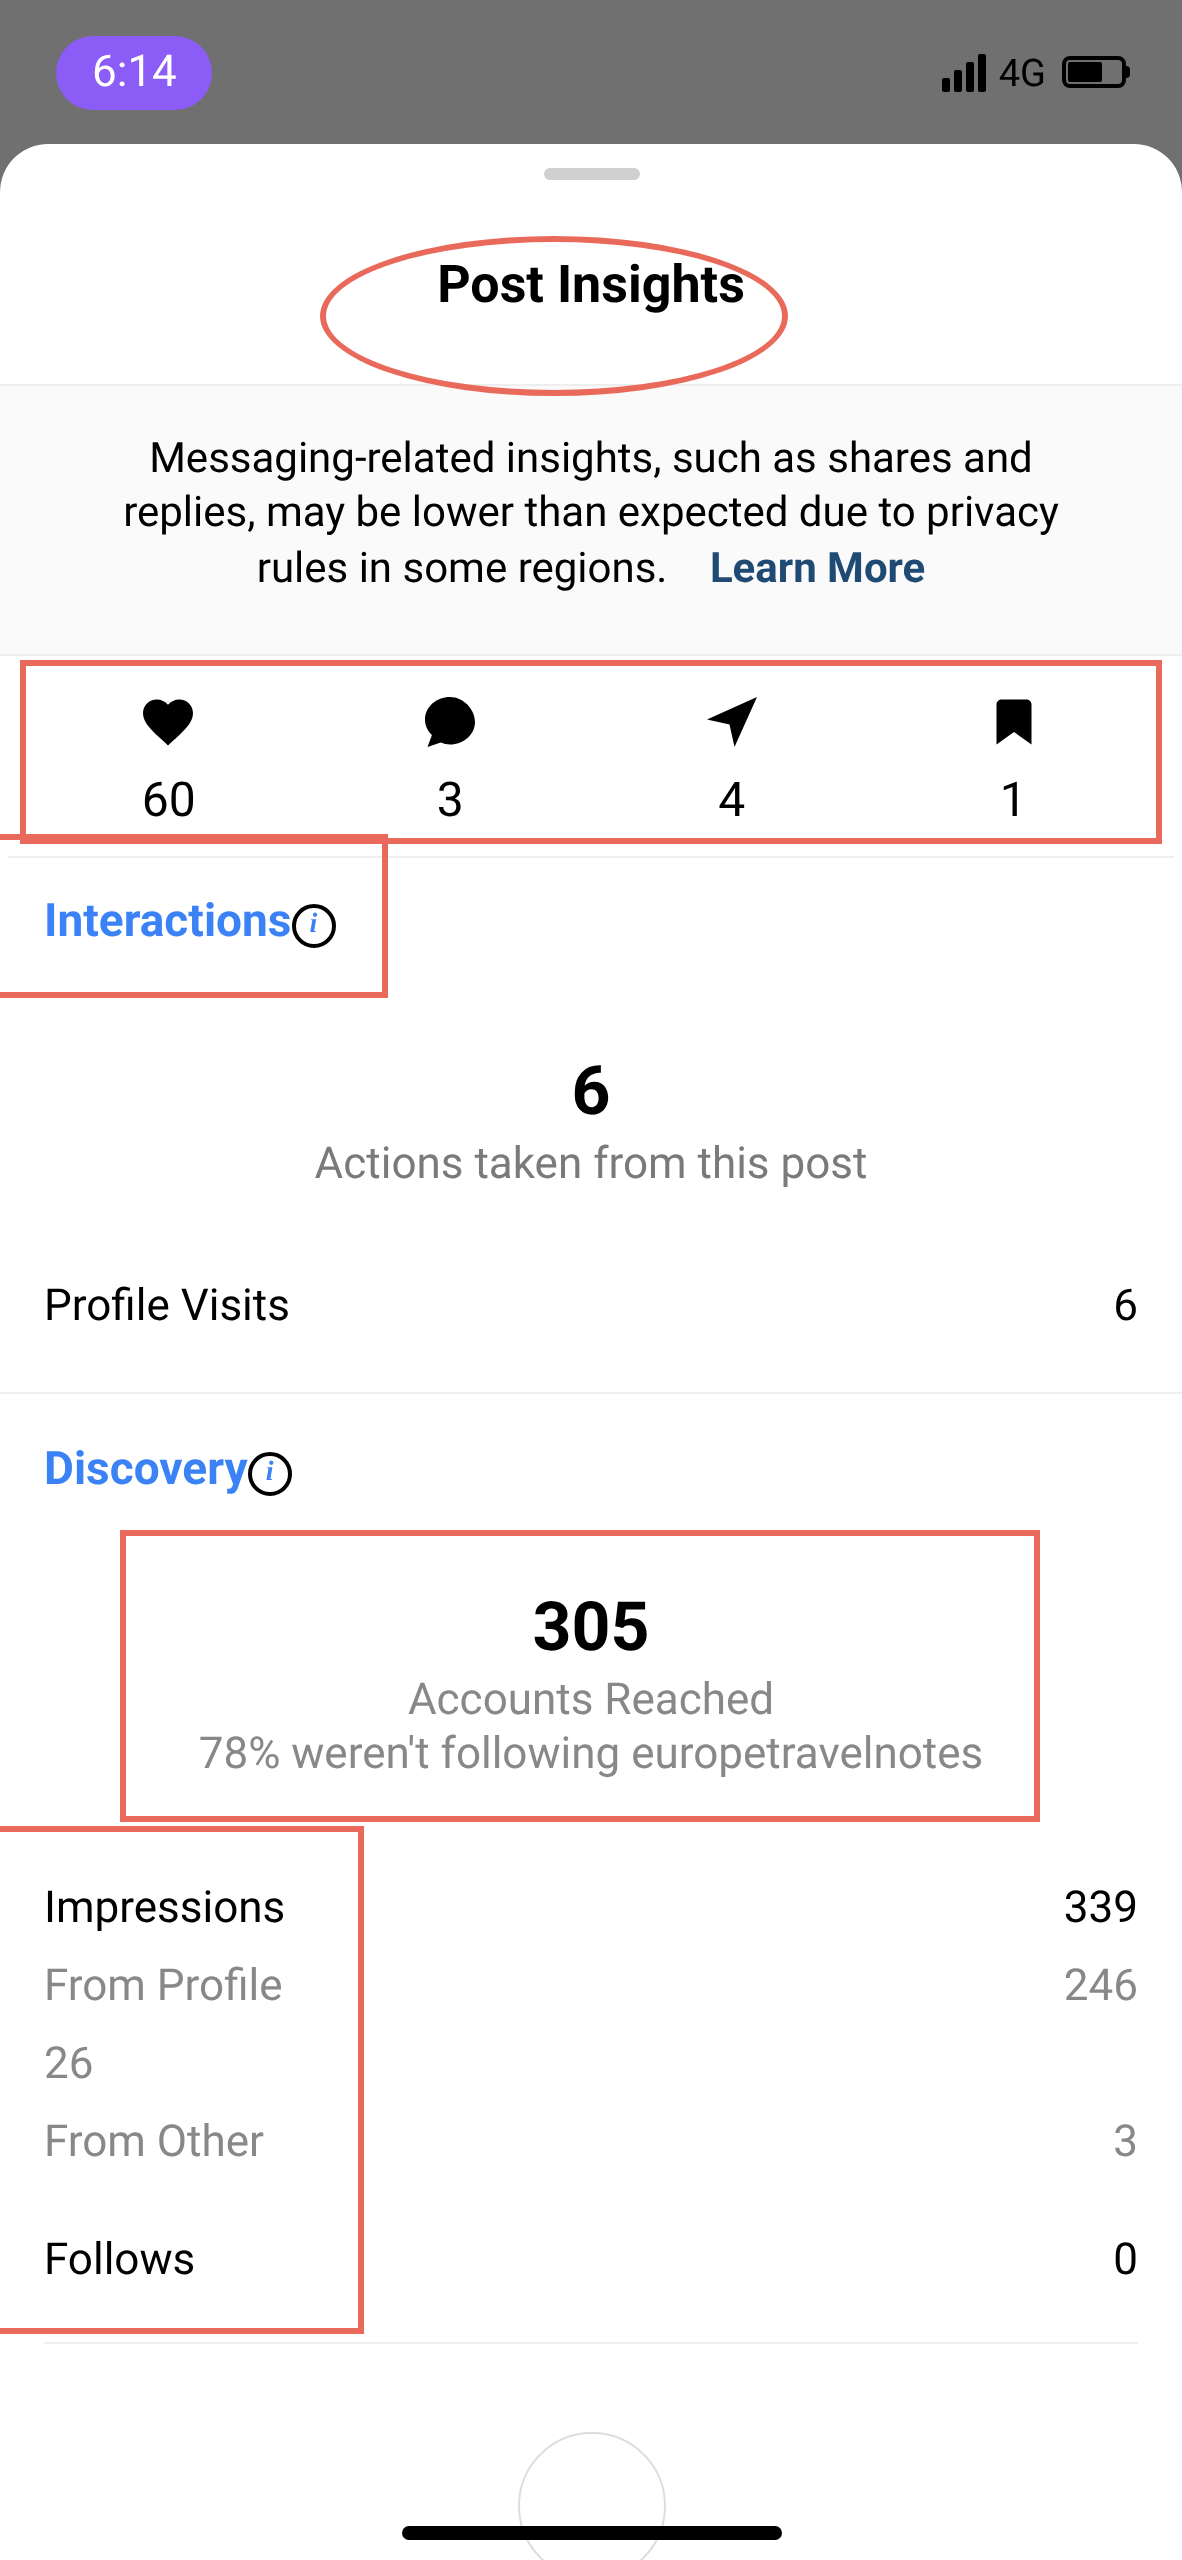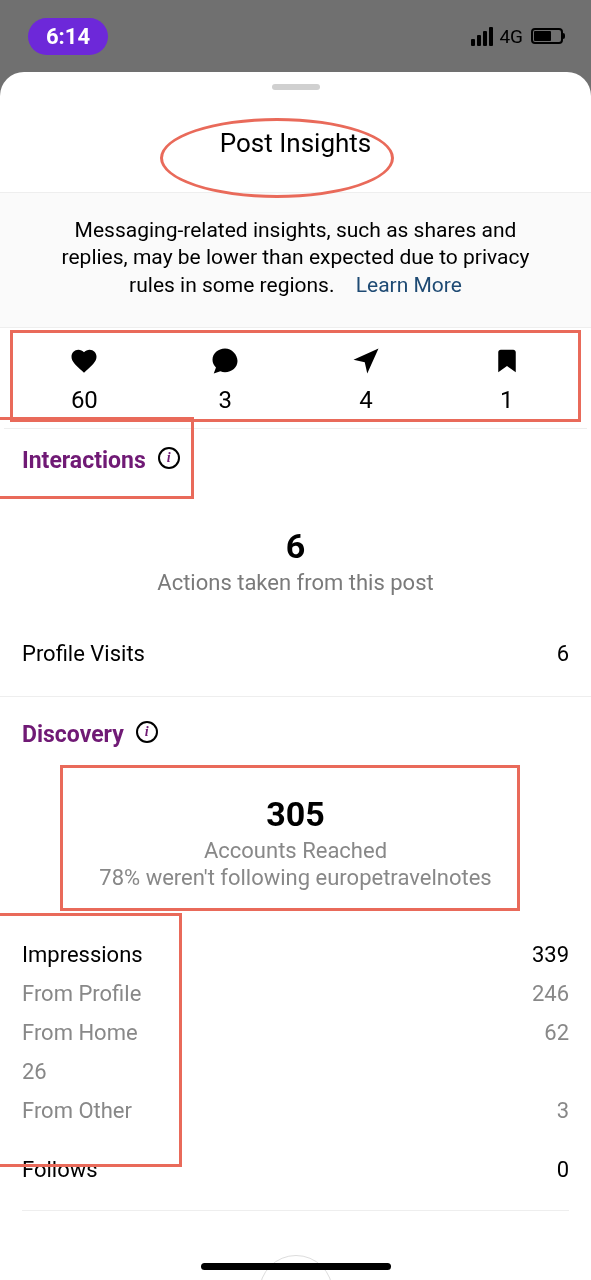--- a/index.html
+++ b/index.html
@@ -16,24 +16,24 @@
       overflow: hidden;
     }
     .status-bar {
       height: 72px;
       display: flex;
       justify-content: space-between;
       align-items: center;
       padding: 0 28px;
     }
     .time-pill {
-      background: #6d28d9;
+      background: #8b5cf6;
       color: white;
       font-size: 22px;
-      font-weight: 700;
+      font-weight: 400;
       padding: 6px 18px;
       border-radius: 20px;
     }
     .status-right {
       display: flex;
       align-items: center;
       gap: 6px;
       color: #000;
     }
     .signal-bars {
@@ -97,36 +97,36 @@
       border-radius: 3px;
       margin: 12px auto 0;
     }
     .header {
       text-align: center;
       padding: 38px 0 34px;
       position: relative;
     }
     .header-title {
       font-size: 26px;
-      font-weight: 400;
+      font-weight: 700;
       color: #000;
     }
     .notice {
       background: #fafafa;
       border-top: 1px solid #eee;
       border-bottom: 1px solid #eee;
       padding: 24px 40px 28px;
       text-align: center;
       font-size: 21px;
       line-height: 1.3;
       color: #000;
     }
     .notice a {
       color: #1e4a73;
-      font-weight: 400;
+      font-weight: 700;
       text-decoration: none;
       margin-left: 16px;
     }
     .engagement-row {
       display: flex;
       padding: 18px 10px 14px;
       border-bottom: 1px solid #eee;
       margin: 0 4px;
       position: relative;
     }
@@ -143,25 +143,25 @@
     }
     .engagement-count {
       font-size: 24px;
       color: #000;
     }
     .section {
       padding: 18px 22px 0;
     }
     .section-header {
       display: flex;
-      align-items: flex-start;
-      gap: 12px;
+      align-items: flex-end;
+      gap: 0;
       font-size: 23px;
       font-weight: 700;
-      color: #701a75;
+      color: #3b82f6;
     }
     .info-icon {
       width: 22px;
       height: 22px;
       border: 2px solid #000;
       border-radius: 50%;
       display: inline-flex;
       align-items: center;
       justify-content: center;
       font-family: Georgia, serif;
@@ -364,24 +364,20 @@
     <div class="impressions-block">
       <div class="imp-row primary">
         <span>Impressions</span>
         <span>339</span>
       </div>
       <div class="imp-row sub">
         <span>From Profile</span>
         <span>246</span>
       </div>
       <div class="imp-row sub">
-        <span>From Home</span>
-        <span>62</span>
-      </div>
-      <div class="imp-row sub">
         <span>26</span>
       </div>
       <div class="imp-row sub">
         <span>From Other</span>
         <span>3</span>
       </div>
     </div>
     <div class="annot" style="left:-10px; top:216px; width:192px; height:254px;"></div>
 
     <div class="follows-row">

